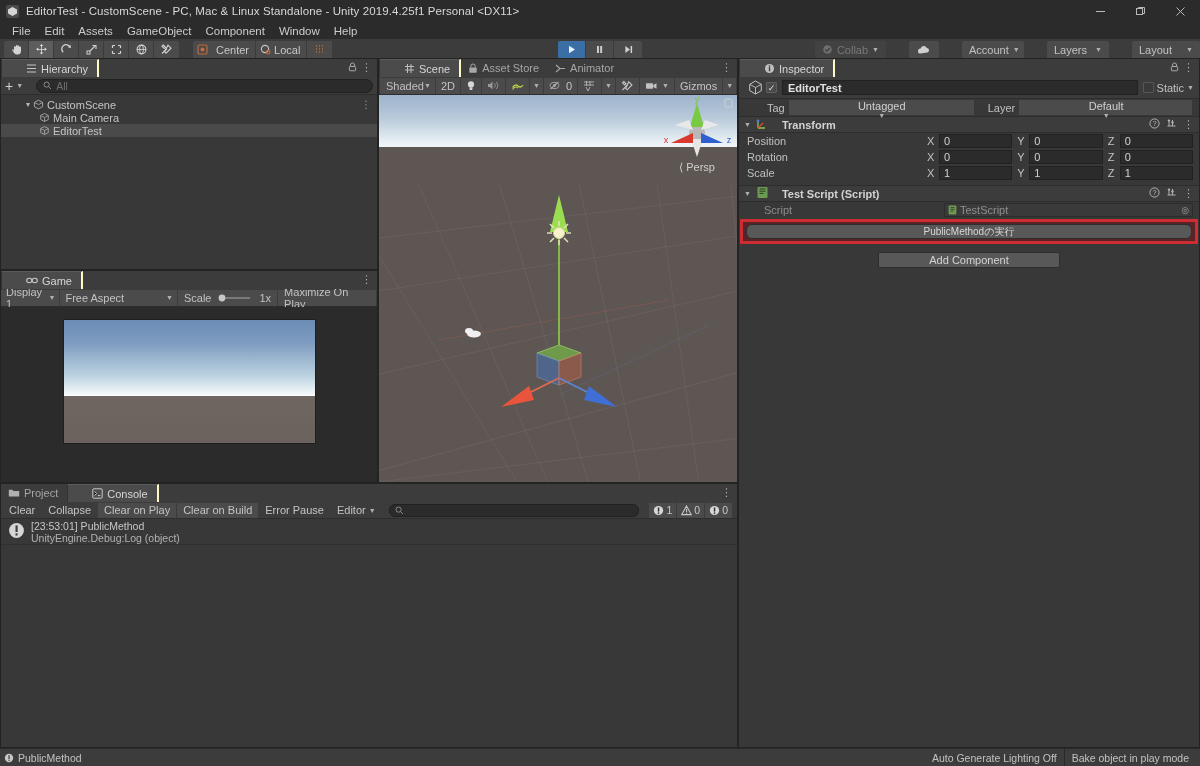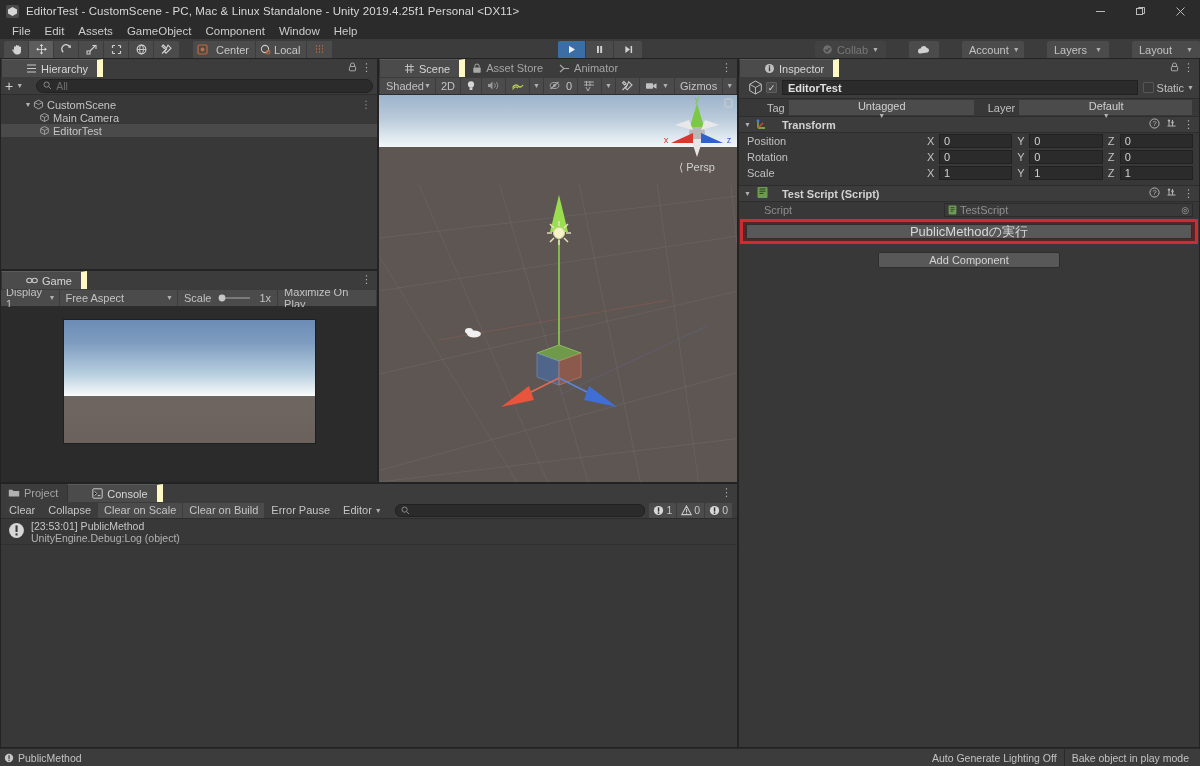--- a/index.html
+++ b/index.html
@@ -60,21 +60,21 @@
   .rbtn.fixed{ width:62px; justify-content:space-between; }
   .rbtn.wide{ width:68px; justify-content:space-between; }
   .cloud { width:30px; justify-content:center; }
 
   
   .panel { position:absolute; background:#383838; border:1px solid #232323; }
   .tabrow { height:18px; background:#3c3c3c; display:flex; align-items:flex-end; position:relative; }
   .tab { height:18px; display:flex; align-items:center; gap:4px; padding:0 9px 0 7px;
          font-size:11px; color:#a5a5a5; background:#3c3c3c; }
   .tab.active { background:#4b4b4b; color:#d6d6d6; border-top:1px solid #5a5a5a;
-                border-left:1px solid #333; border-right:6px solid #fef9c3;padding-left:24px; }
+                border-left:1px solid #333; border-right:2px solid #fef9c3;padding-left:24px; }
   .tabrow .menu-dots { position:absolute; right:5px; top:2px; color:#b0b0b0; font-size:11px; line-height:12px;}
   .tabrow .lock { position:absolute; right:20px; top:3px; color:#a8a8a8; }
   .panel-body { background:#383838; width:100%; }
 
   
   .hier-toolbar { height:18px; background:#3c3c3c; display:flex; align-items:center;
                   padding:0 4px; gap:3px; border-bottom:1px solid #2d2d2d; }
   .plus { color:#d0d0d0; font-size:14px; line-height:12px; }
   .mini-caret{ font-size:7px; color:#b0b0b0; }
   .searchbox { flex:1; height:14px; background:#2b2b2b; border:1px solid #212121;
@@ -137,23 +137,23 @@
   .vec .ax{ flex:1; display:flex; align-items:center; gap:3px; }
   .vec .axl{ color:#c2c2c2; font-size:11px; width:9px; }
   .numf { flex:1; height:14px; background:#2b2b2b; border:1px solid #212121;
           display:flex; align-items:center; padding:0 4px; color:#d2d2d2; font-size:11px; }
   .scriptrow { height:16px; display:flex; align-items:center; padding:0 6px 0 8px;margin-left:17px; }
   .scriptrow .name{ width:180px; color:#8d8d8d; font-size:11px; }
   .objfield { flex:1; height:14px; background:#3a3a3a; border:1px solid #2c2c2c;
               display:flex; align-items:center; padding:0 3px; gap:3px; color:#8f8f8f; font-size:11px; }
   .objfield .pick{ margin-left:auto; color:#a0a0a0; font-size:9px; }
   .redbox { border:3px solid #cc2d33; background:#5a2326; padding:2px 3px; }
-  .uibtn { height:15px; background:#585858; border:1px solid #2e2e2e; border-radius:0;
+  .uibtn { height:15px; background:#585858; border:1px solid #2e2e2e; border-radius:6px;
            display:flex; align-items:center; justify-content:center;
-           color:#d8d8d8; font-size:13px; }
+           color:#d8d8d8; font-size:10px; }
   .addcomp { width:182px; height:16px; background:#585858; border:1px solid #2e2e2e;
              border-radius:2px; display:flex; align-items:center; justify-content:center;
              color:#d4d4d4; font-size:11px; margin:8px auto 0; }
 
   
   .con-toolbar{ height:17px; background:#3c3c3c; display:flex; align-items:center; gap:1px;
                 padding:0 2px; border-bottom:1px solid #2d2d2d; }
   .cbtn { height:15px; background:#4b4b4b; display:flex; align-items:center; padding:0 6px;
           color:#c4c4c4; font-size:11px; gap:3px; }
   .cbtn.flat{ background:transparent; }
@@ -794,21 +794,21 @@
             <rect x=".8" y=".8" width="9.4" height="9.4" rx="1" fill="none" stroke="#c8c8c8" stroke-width="1"></rect>
             <path d="M2.6 3.4 L4.6 5.5 L2.6 7.6 M5.8 7.6 h2.6" stroke="#c8c8c8" stroke-width="1"></path>
           </svg>
         <span>Console</span>
       </div>
       <div class="menu-dots">⋮</div>
     </div>
     <div class="con-toolbar">
       <div class="cbtn flat">Clear</div>
       <div class="cbtn flat">Collapse</div>
-      <div class="cbtn">Clear on Scale</div>
+      <div class="cbtn">Clear on Play</div>
       <div class="cbtn">Clear on Build</div>
       <div class="cbtn flat">Error Pause</div>
       <div class="cbtn flat">
         <span>Editor</span>
         <span class="mini-caret">▼</span>
       </div>
       <div class="con-search">
         <svg width="9" height="9" viewBox="0 0 9 9">
             <circle cx="3.6" cy="3.6" r="2.6" fill="none" stroke="#8a8a8a" stroke-width="1"></circle>
             <path d="M5.6 5.6 L8 8" stroke="#8a8a8a" stroke-width="1"></path>

